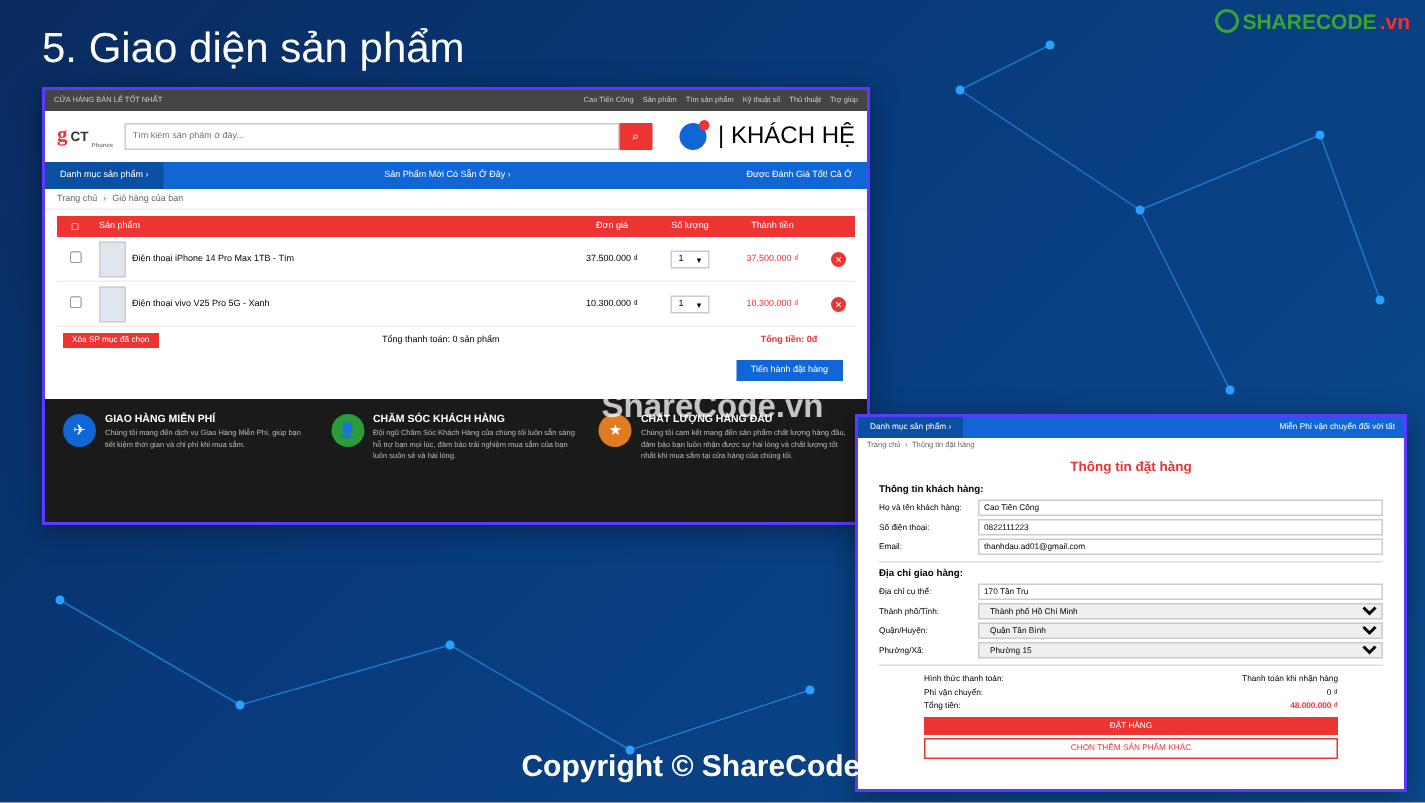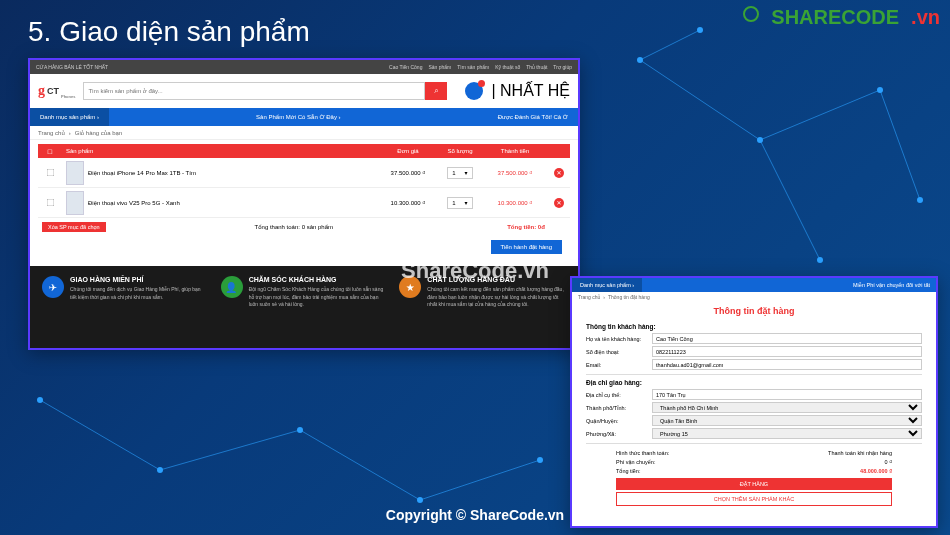--- a/index.html
+++ b/index.html
@@ -1,25 +1,25 @@
 <!DOCTYPE html>
 <html><head>
 <meta charset="utf-8">
 <style>
   *{margin:0;padding:0;box-sizing:border-box;font-family:Arial,Helvetica,sans-serif}
   body{width:950px;height:535px;overflow:hidden;background:linear-gradient(135deg,#0a2a5e 0%,#083a7a 40%,#0a4a8e 100%);position:relative}
   
   .net{position:absolute;inset:0;pointer-events:none}
   .net circle{fill:#2aa0ff}
   .net line{stroke:#2aa0ff;stroke-width:1;opacity:.6}
-  .watermark-logo{position:absolute;top:6px;right:10px;font-weight:700;font-size:20px;color:#3aa335;display:flex;align-items:flex-start;gap:12px}
+  .watermark-logo{position:absolute;top:6px;right:10px;font-weight:700;font-size:14px;color:#3aa335;display:flex;align-items:flex-start;gap:2px}
   .watermark-logo .sc-icon{width:16px;height:16px;border:2px solid #3aa335;border-radius:50%;display:inline-block;position:relative}
   .watermark-logo .vn{color:#e33}
   .watermark-center{position:absolute;top:258px;left:0;right:0;text-align:center;font-size:22px;color:rgba(255,255,255,.75);font-weight:600;pointer-events:none}
-  .watermark-bottom{position:absolute;bottom:12px;left:0;right:0;text-align:center;color:#fff;font-size:14px;font-weight:600;pointer-events:none}
+  .watermark-bottom{position:absolute;bottom:12px;left:0;right:0;text-align:center;color:#fff;font-size:20px;font-weight:600;pointer-events:none}
 
   .slide-title{position:absolute;top:16px;left:28px;color:#fff;font-size:28px;font-weight:400}
 
   
   .card{position:absolute;background:#fff;border:2px solid #5a3aff;box-shadow:0 4px 18px rgba(0,0,0,.35)}
   .card1{top:58px;left:28px;width:552px;height:292px}
   .card2{top:276px;left:570px;width:368px;height:252px}
 
   
   .c1-top{height:14px;background:#444;display:flex;align-items:center;justify-content:space-between;padding:0 6px;font-size:5px;color:#ccc}
@@ -144,21 +144,21 @@
         <span class="ct">CT</span>
       <span style="font-size:4px;color:#888;align-self:flex-end">Phones</span>
     </div>
     <div class="c1-search">
       <input placeholder="Tìm kiếm sản phẩm ở đây..." style="">
       <div class="btn-search">
         <span>⌕</span>
       </div>
     </div>
     <div class="c1-cart"></div>
-    <span>| NHẤT HỆ</span>
+    <span>| KHÁCH HỆ</span>
   </div>
   <div class="c1-nav">
     <div class="cat">Danh mục sản phẩm ›</div>
     <div class="spacer">Sản Phẩm Mới Có Sẵn Ở Đây ›</div>
     <div style="padding:0 10px">Được Đánh Giá Tốt! Cả Ở</div>
   </div>
   <div class="c1-bread">
     <span>Trang chủ</span>
     <span>›</span>
     <span>Giỏ hàng của bạn</span>

